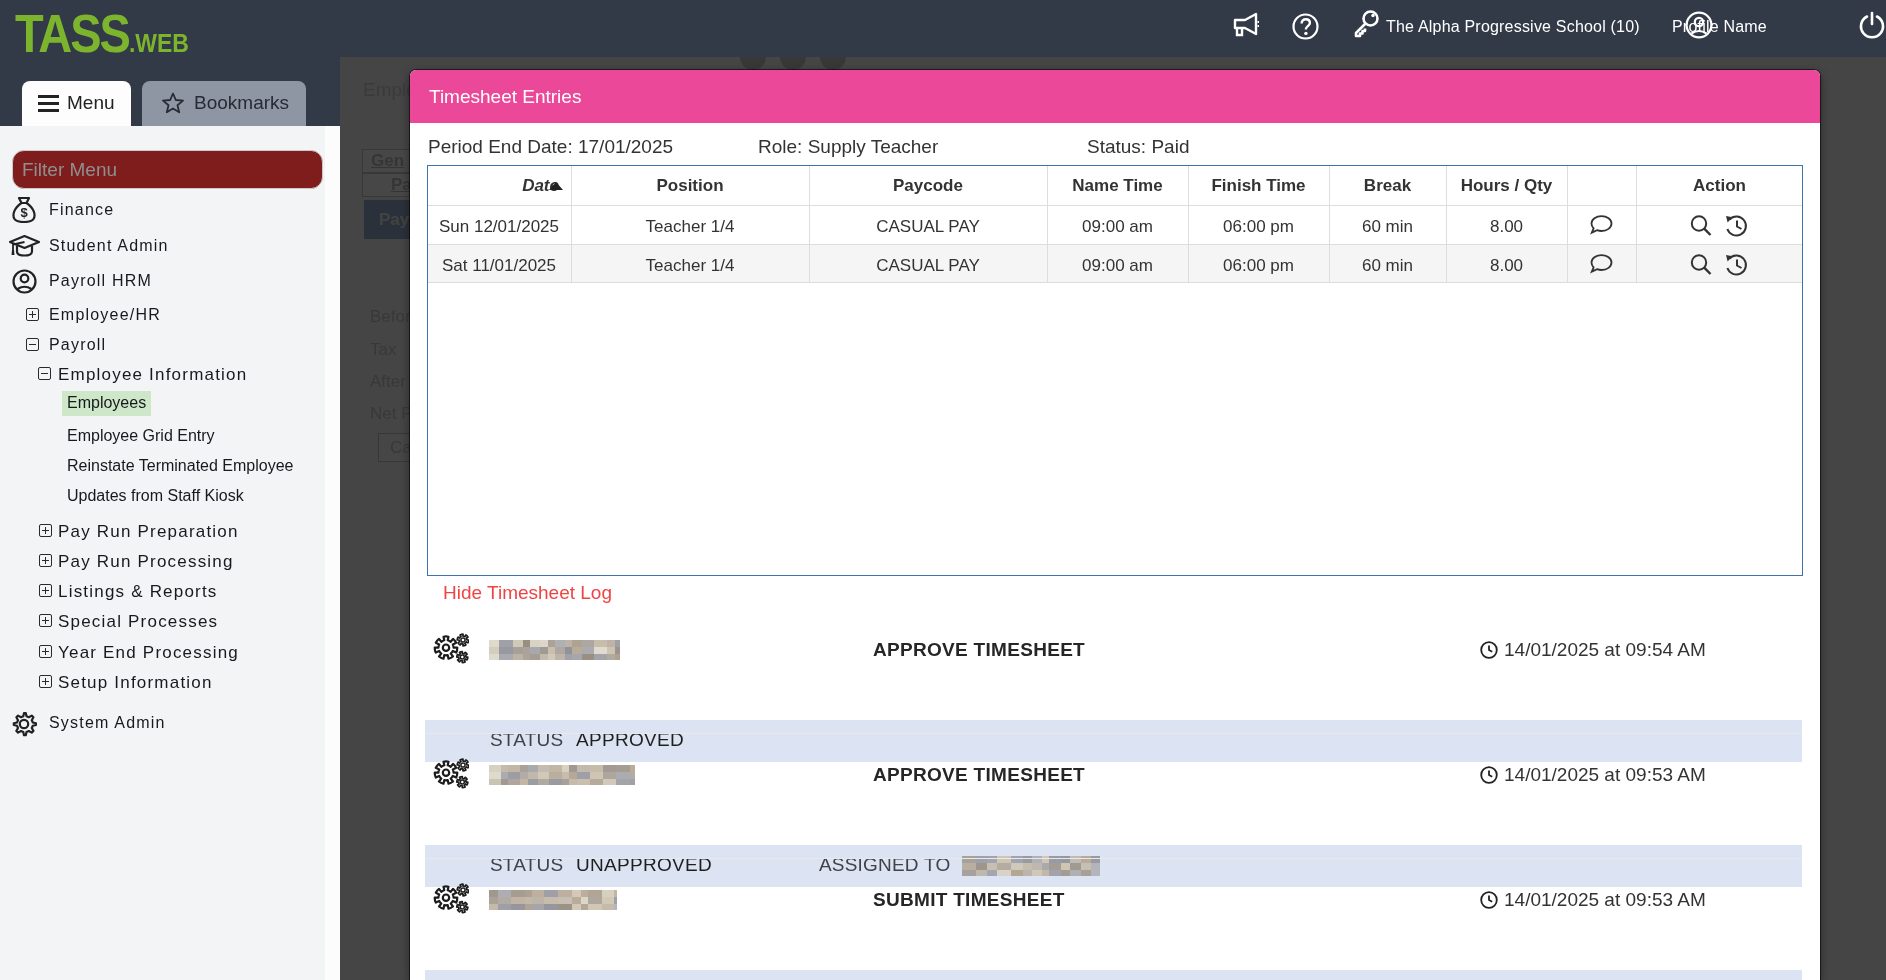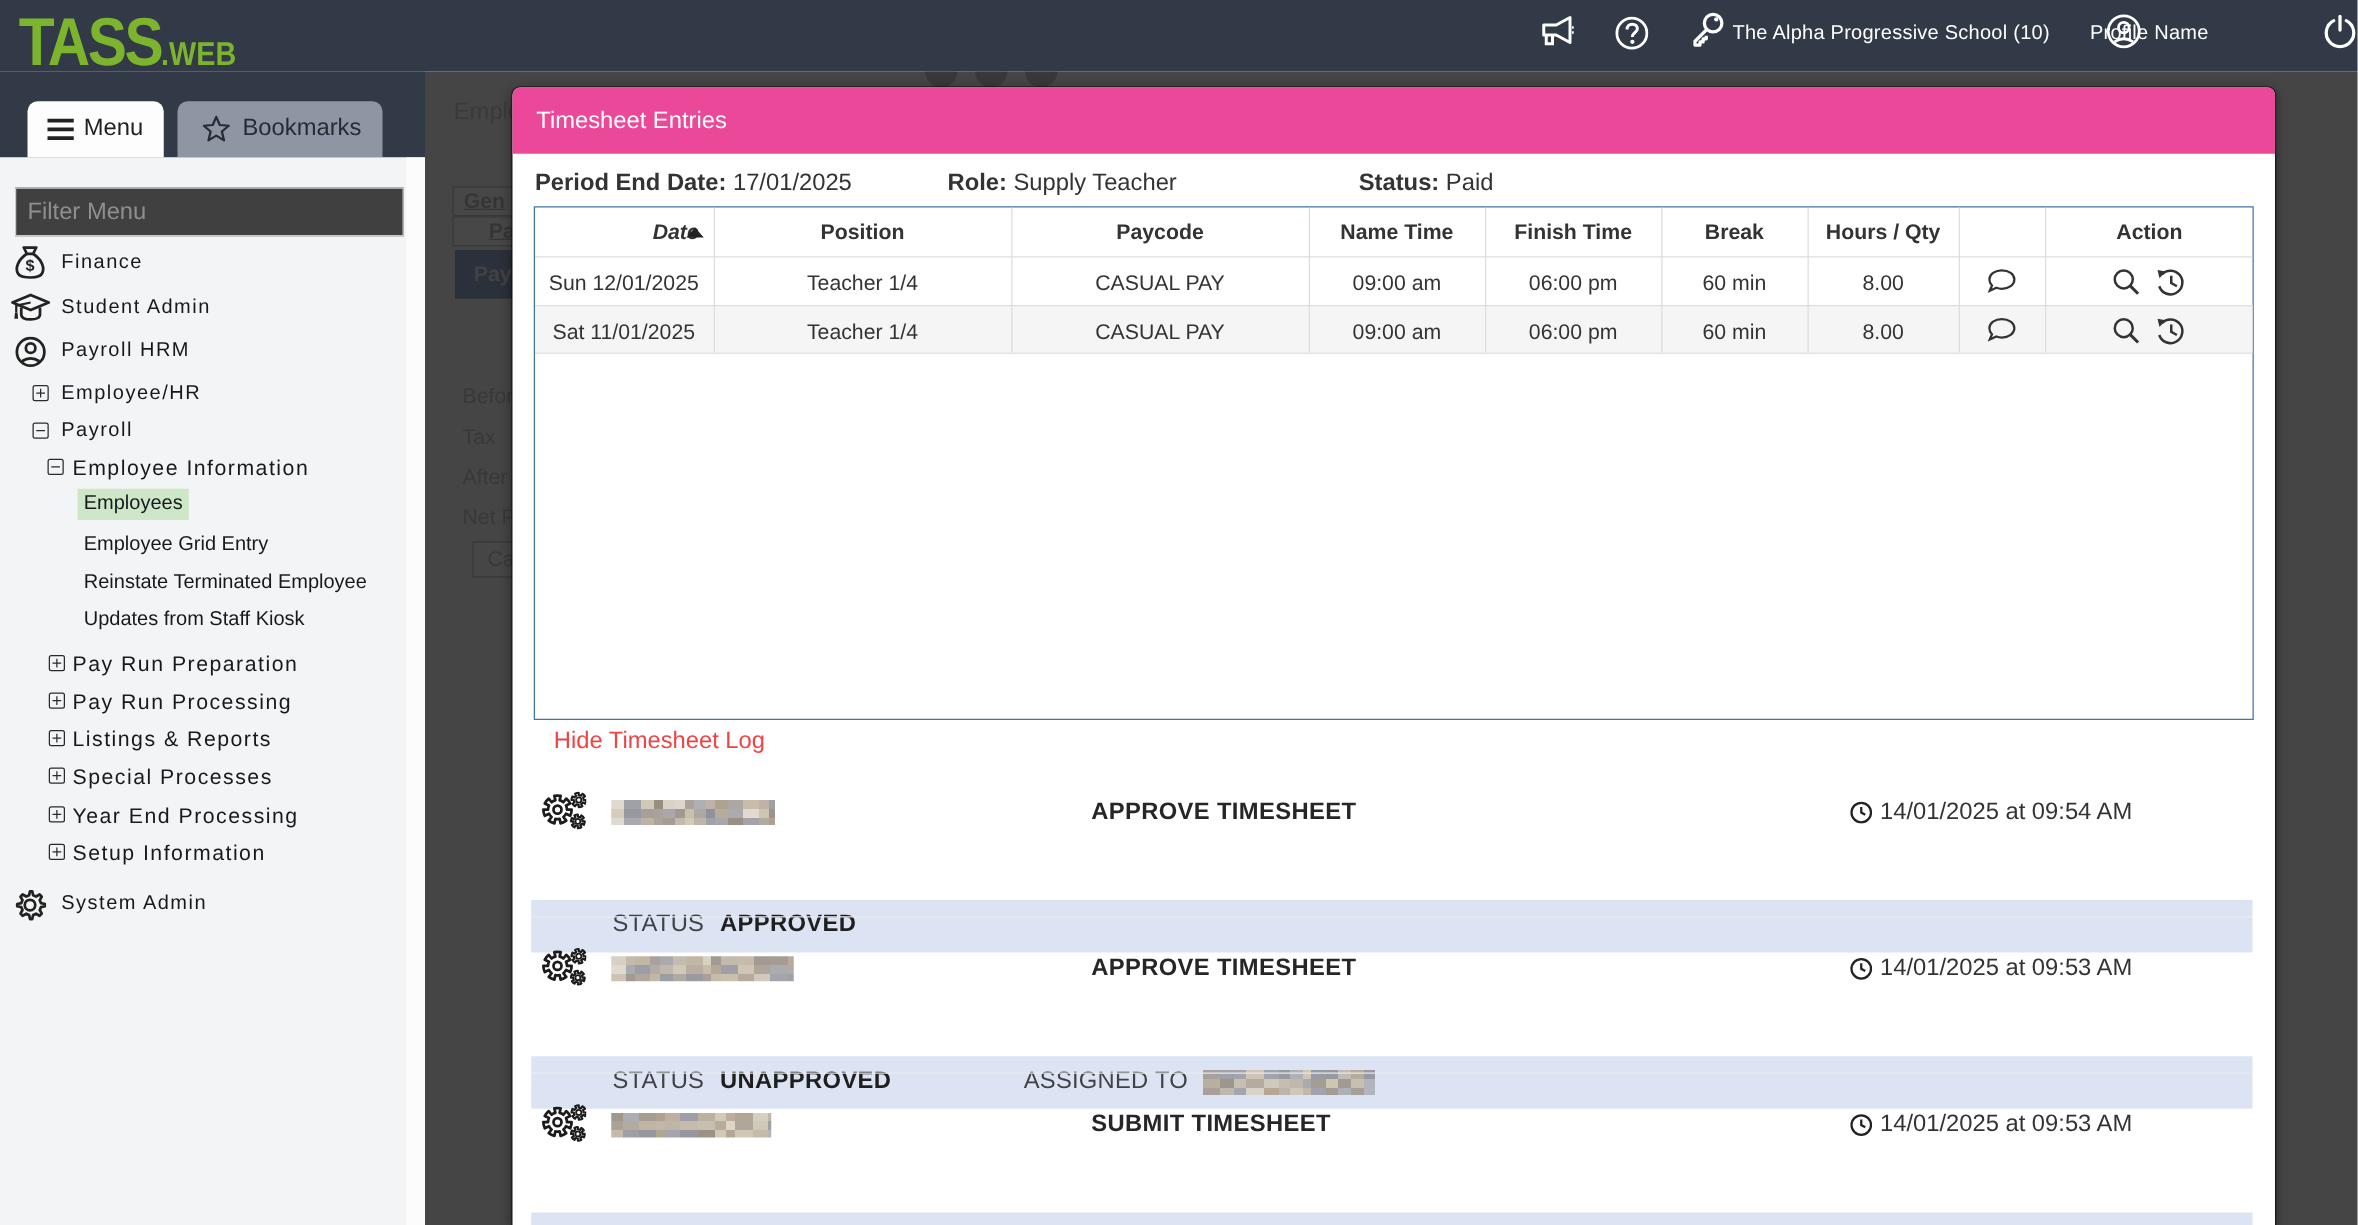--- a/index.html
+++ b/index.html
@@ -10,36 +10,36 @@
   #logo { position:absolute; left:15px; top:10px; color:#7cb52d; font-weight:bold; transform:scaleY(1.15); transform-origin:0 100%; }
   #logo .big { font-size:47px; letter-spacing:-2px; font-family:"Liberation Sans",sans-serif; font-weight:bold; }
   #logo .small { font-size:23px; letter-spacing:0px; }
   .navtext { color:#fff; font-size:16px; letter-spacing:0.2px; }
   
   #sidetop { position:absolute; left:0; top:57px; width:340px; height:69px; background:#323947; }
   #menutab { position:absolute; left:22px; top:81px; width:109px; height:45px; background:#fdfdfd; border-radius:8px 8px 0 0; }
   #bmtab { position:absolute; left:142px; top:81px; width:164px; height:45px; background:#8e96a4; border-radius:8px 8px 0 0; }
   #sidebody { position:absolute; left:0; top:126px; width:340px; height:854px; background:#f3f4f5; border-right:1px solid #e2e2e2; }
   #scrolltrack { position:absolute; left:325px; top:126px; width:15px; height:854px; background:#fcfcfc; }
-  #filter { position:absolute; left:12px; top:150px; width:311px; height:39px; background:#404040; border:1px solid #c9c9c9; border-radius:0; color:#8f8f8f; font-size:19px; line-height:37px; padding-left:9px; }
+  #filter { position:absolute; left:12px; top:150px; width:311px; height:39px; background:#7f1d1d; border:1px solid #c9c9c9; border-radius:12px; color:#8f8f8f; font-size:19px; line-height:37px; padding-left:9px; }
   .trow { position:absolute; font-size:16px; color:#16191e; letter-spacing:1.2px; white-space:nowrap; }
   .leaf { letter-spacing:0px; }
   .pm { position:absolute; width:13px; height:13px; border:1.5px solid #2a2a2a; border-radius:2px; }
   .t17 { font-size:17px; }
   .pm:before, .pm:after { content:""; position:absolute; background:#2a2a2a; }
   .pm:before { left:2px; right:2px; top:50%; margin-top:-0.75px; height:1.5px; }
   .pm.plus:after { top:2px; bottom:2px; left:50%; margin-left:-0.75px; width:1.5px; }
   .hl { background:#cde7c8; padding:3px 5px 5px 5px; }
   
   #page { position:absolute; left:340px; top:57px; width:1546px; height:923px; background:#eeeeee; }
   #overlay { position:absolute; left:340px; top:57px; width:1546px; height:923px; background:rgba(0,0,0,0.71); }
   
   #modal { position:absolute; left:410px; top:70px; width:1410px; height:910px; background:#fff; border-radius:6px 6px 0 0; box-shadow:0 0 0 1px rgba(0,0,0,0.55), 0 3px 9px rgba(0,0,0,0.5); }
   #mhead { position:absolute; left:410px; top:70px; width:1410px; height:53px; background:#ec4899; border-radius:6px 6px 0 0; color:#fff; font-size:19px; line-height:54px; padding-left:19px; }
-  .b { font-weight:bold; }
+  .b { font-weight:normal; }
   .mtext { font-size:19px; color:#333; }
   
   #tbox { position:absolute; left:427px; top:165px; width:1376px; height:411px; border:1px solid #3e74ae; background:#fff; }
   .cell { position:absolute; font-size:17px; color:#333; text-align:center; white-space:nowrap; }
   .hcell { font-weight:bold; }
   .vline { position:absolute; width:1px; background:#ddd; }
   .hline2 { position:absolute; height:1px; background:#ddd; }
   .rowbg { position:absolute; background:#f5f5f5; }
   
   .bar { position:absolute; left:425px; width:1377px; height:42px; background:#dce4f4;margin-top:40px; }

